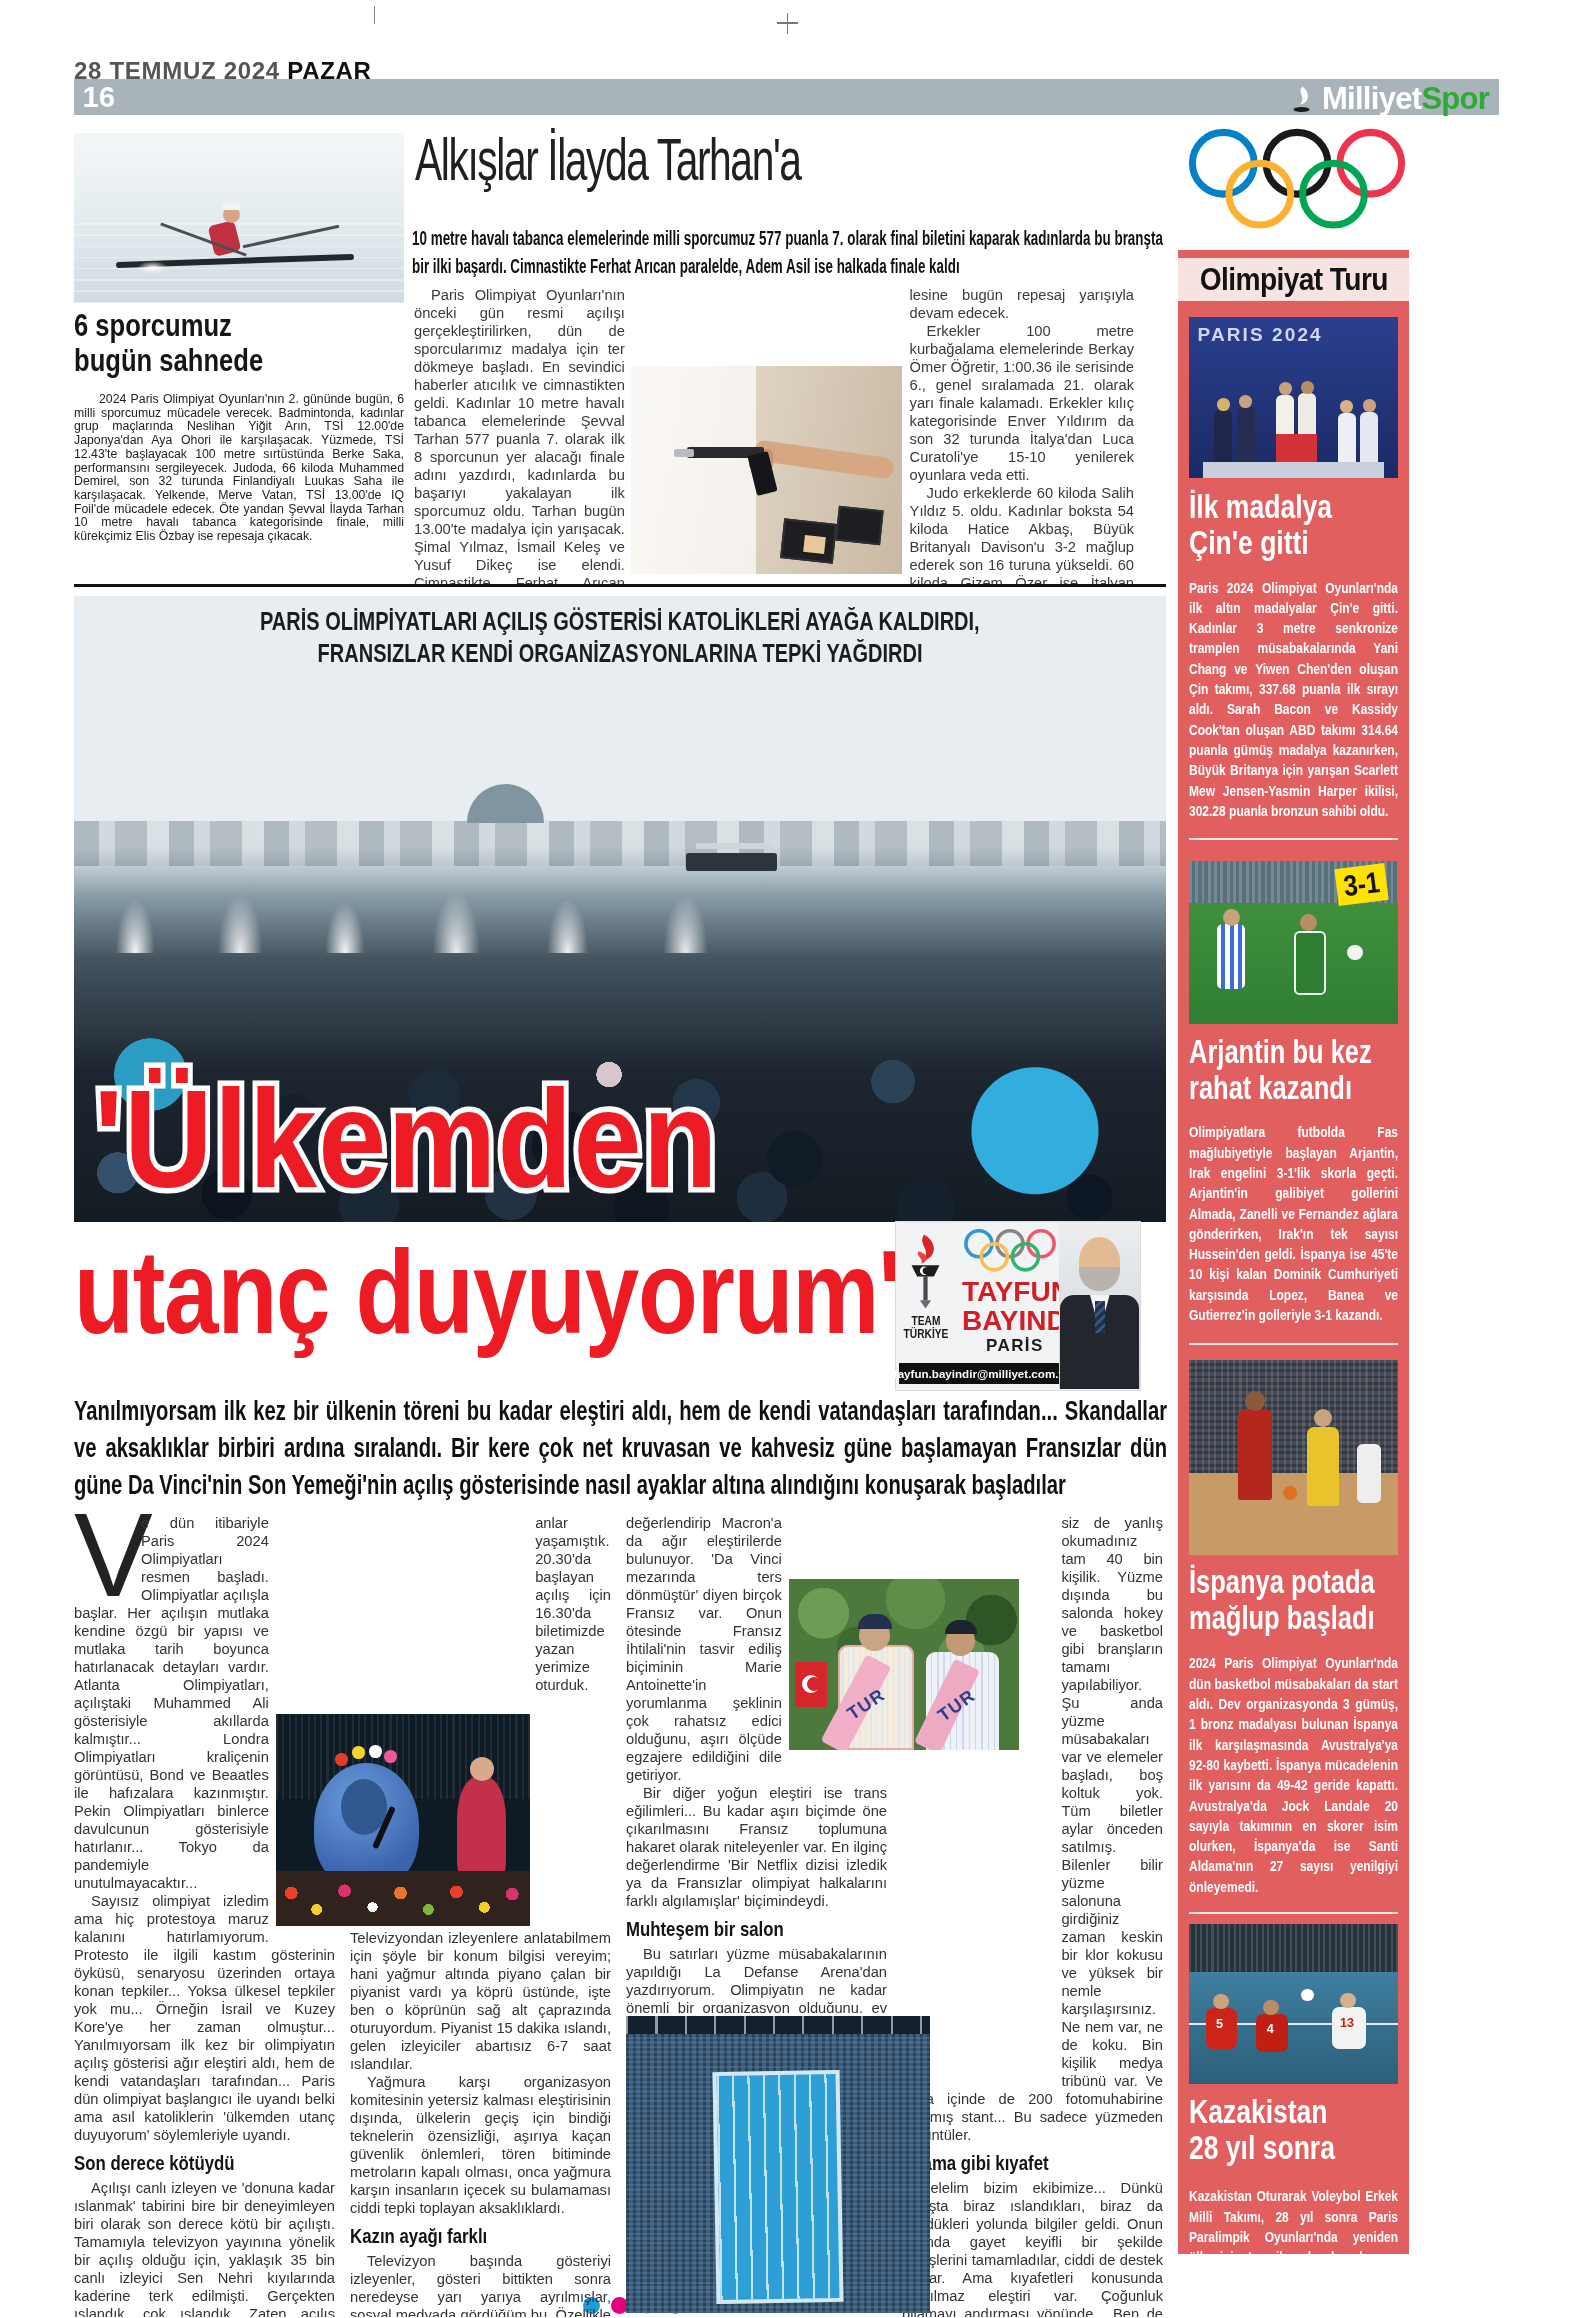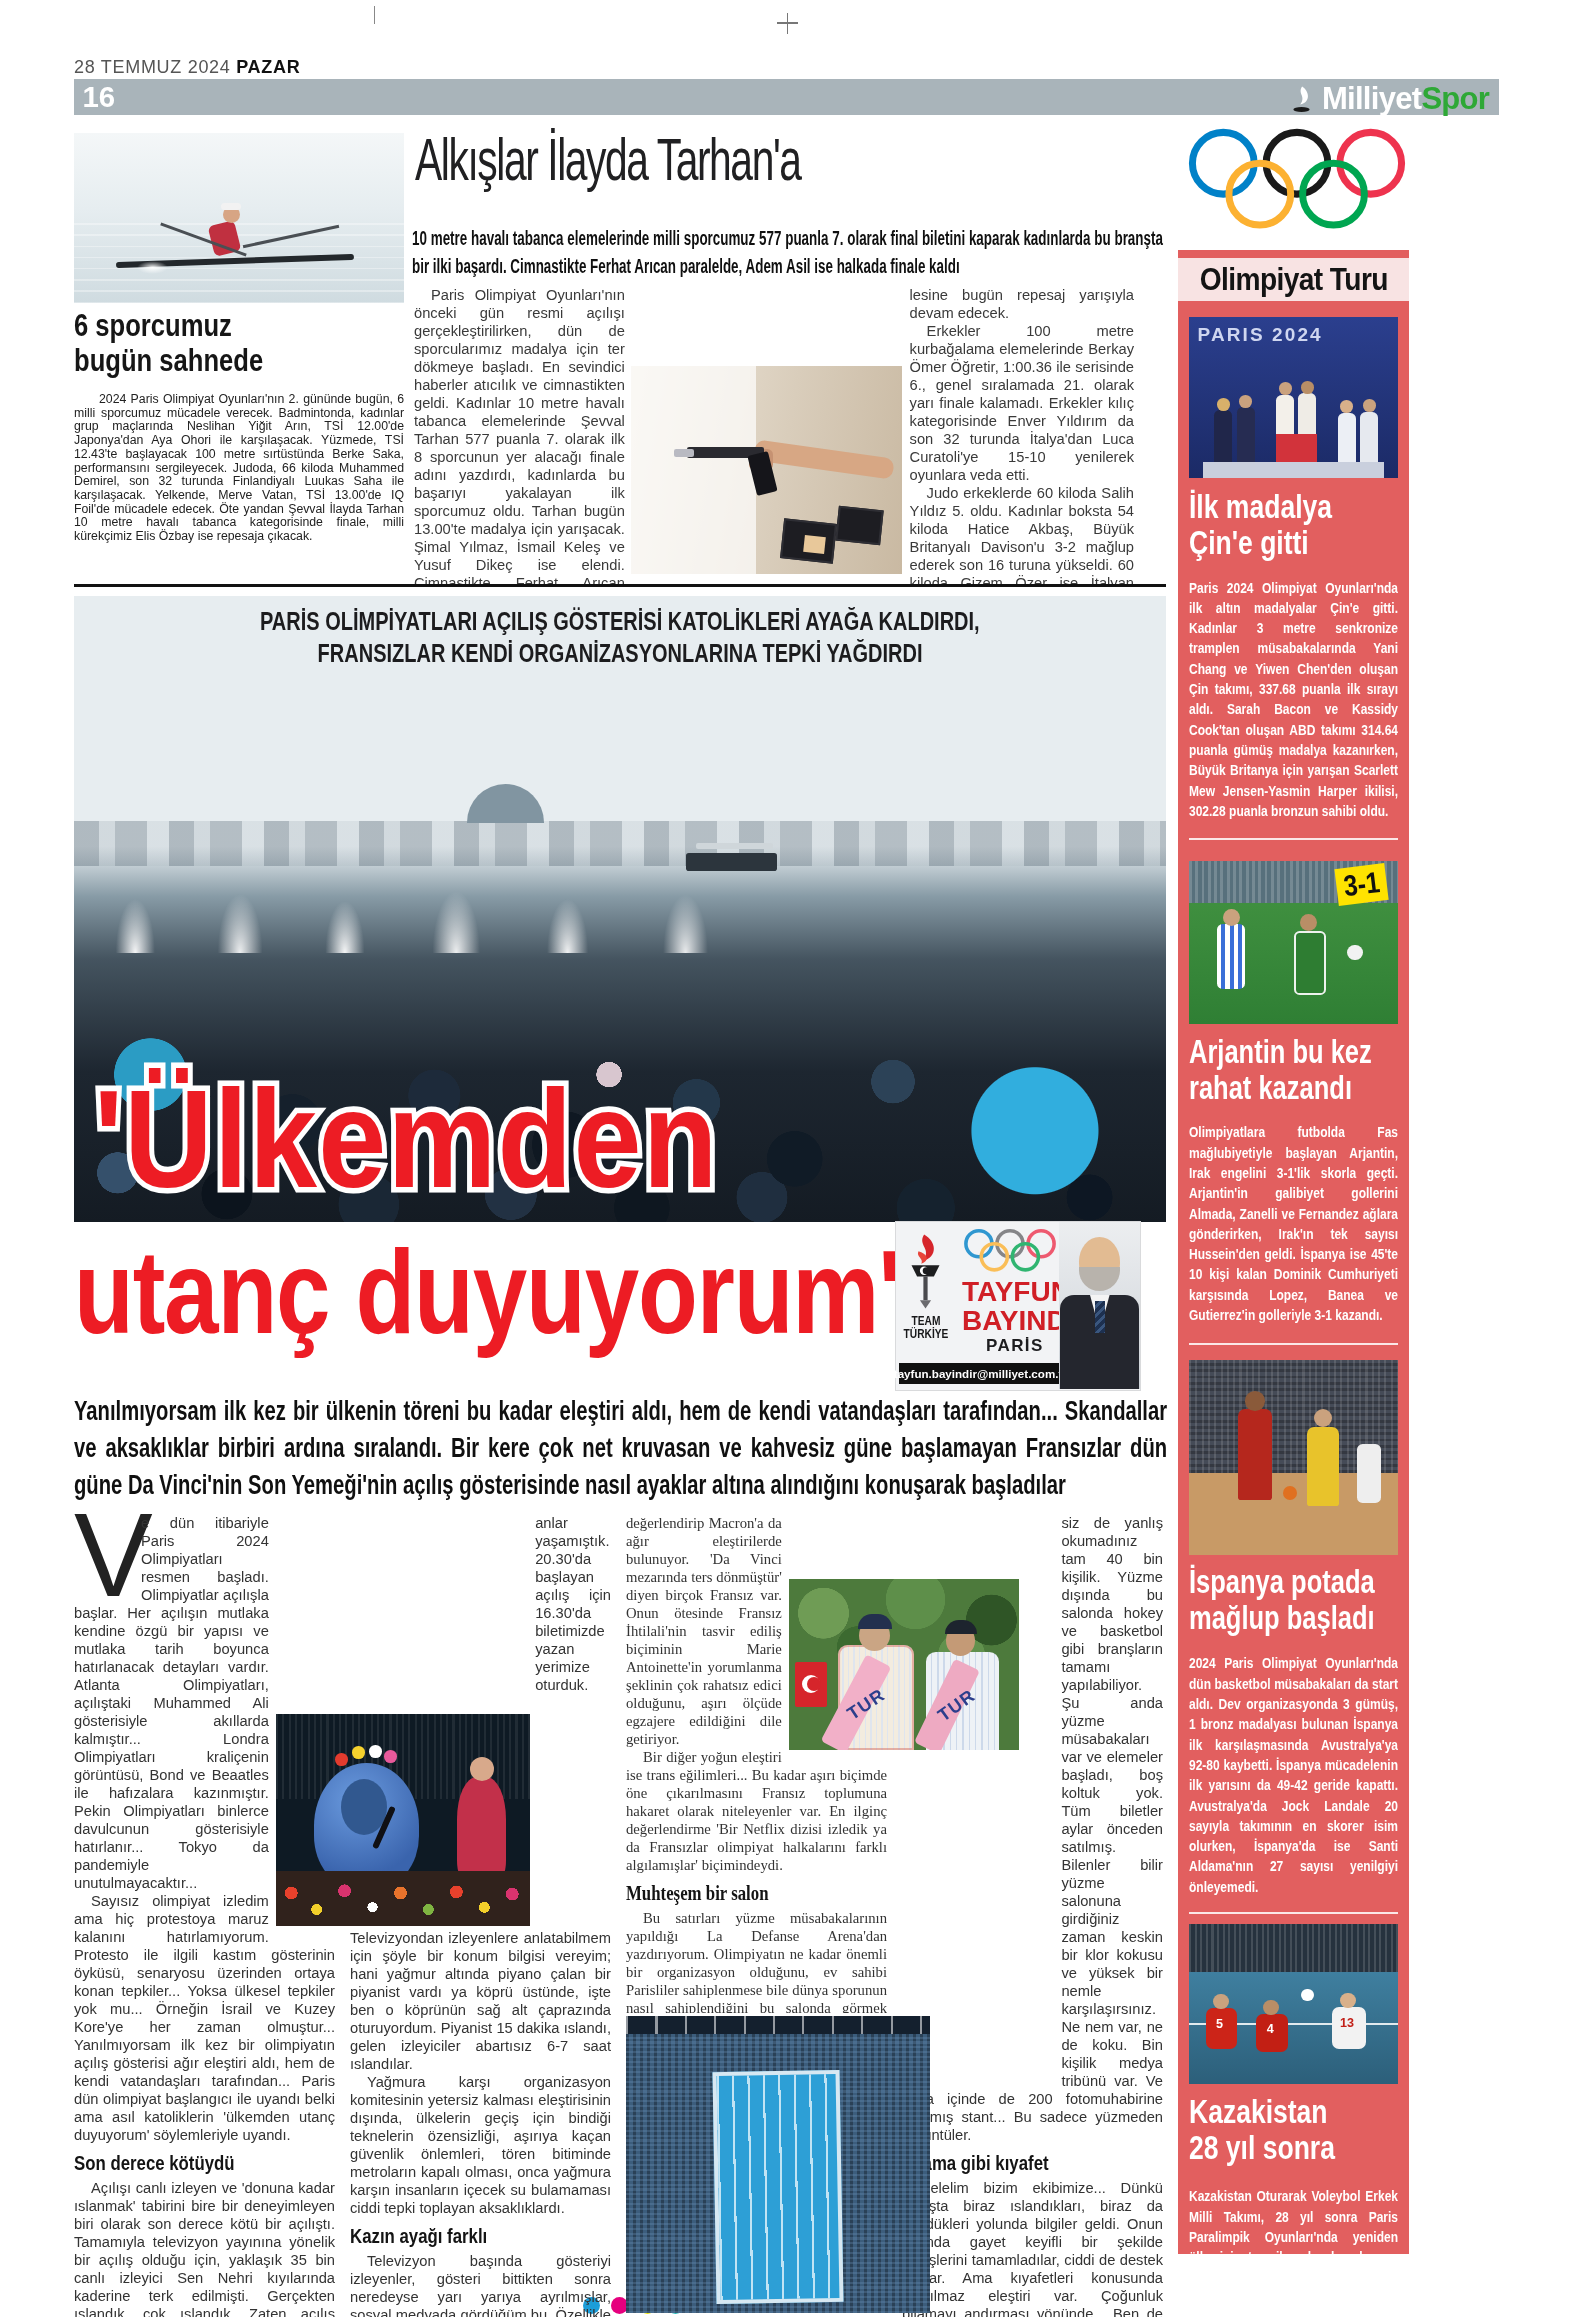--- a/index.html
+++ b/index.html
@@ -5,21 +5,21 @@
   html,body{margin:0;padding:0;background:#9a9a9a;}
   .page{position:relative;width:1573px;height:2319px;background:#ffffff;
         font-family:"Liberation Sans",sans-serif;overflow:hidden;}
   .abs{position:absolute;}
   .cond{display:inline-block;transform-origin:0 0;white-space:nowrap;}
   .ctr{transform-origin:50% 50%;}
   .j{text-align:justify;}
   .photo{position:absolute;overflow:hidden;background:#d8d8d8;}
 
   
-  .dateline{left:74px;top:57px;font-size:18px;color:#555;letter-spacing:0.7px;}
+  .dateline{left:74px;top:57px;font-size:24px;color:#555;letter-spacing:0.7px;font-weight:bold;}
   .dateline b{color:#111;}
   .graybar{left:74px;top:79px;width:1425px;height:36px;background:#a9b4ba;}
   .pageno{position:absolute;left:8.4px;top:1.4px;font-size:29.4px;font-weight:bold;color:#fff;}
   .brand{position:absolute;right:9.8px;top:2.1px;font-size:31px;font-weight:800;letter-spacing:-0.7px;}
   .brand .mil{color:#fff;} .brand .spor{color:#2ea836;}
 
   
   .lb-head{left:74px;top:308px;font-weight:bold;color:#161616;line-height:35px;font-size:32px;}
   .lb-body{left:74px;top:393px;width:330px;font-size:12.3px;line-height:13.7px;color:#222;}
   .lb-body p{margin:0;text-indent:25px;}
@@ -358,21 +358,21 @@
   </div>
 
   <div class="fcol" style="left:350px;">
     <div class="sp" style="float:left;width:181px;height:215px;margin:200px 4.2px 0 0;"></div>
     <p>anlar yaşamıştık. 20.30'da başlayan açılış için 16.30'da biletimizde yazan yerimize oturduk. Televizyondan izleyenlere anlatabilmem için şöyle bir konum bilgisi vereyim; hani yağmur altında piyano çalan bir piyanist vardı ya köprü üstünde, işte ben o köprünün sağ alt çaprazında oturuyordum. Piyanist 15 dakika ıslandı, gelen izleyiciler abartısız 6-7 saat ıslandılar.</p>
     <p class="ind">Yağmura karşı organizasyon komitesinin yetersiz kalması eleştirisinin dışında, ülkelerin geçiş için bindiği teknelerin özensizliği, aşırıya kaçan güvenlik önlemleri, tören bitiminde metroların kapalı olması, onca yağmura karşın insanların içecek su bulamaması ciddi tepki toplayan aksaklıklardı.</p>
     <div class="fsub"><span class="cond" style="transform:scaleX(.8);white-space:normal;">Kazın ayağı farklı</span></div>
     <p class="ind">Televizyon başında gösteriyi izleyenler, gösteri bittikten sonra neredeyse yarı yarıya ayrılmışlar, sosyal medyada gördüğüm bu. Özellikle Fransız kökenli olmayan, Fransa ile özdeşleşmeyen, Nadal gibi, Lady Gaga gibi isimlere yönelik</p>
   </div>
 
-  <div class="fcol" style="left:626px;height:499px;font-family:Liberation Serif, serif;">
+  <div class="fcol" style="left:626px;height:499px;">
     <div class="sp" style="float:right;width:101px;height:174px;margin:63px 0 0 4.2px;"></div>
     <p>değerlendirip Macron'a da ağır eleştirilerde bulunuyor. 'Da Vinci mezarında ters dönmüştür' diyen birçok Fransız var. Onun ötesinde Fransız İhtilali'nin tasvir ediliş biçiminin Marie Antoinette'in yorumlanma şeklinin çok rahatsız edici olduğunu, aşırı ölçüde egzajere edildiğini dile getiriyor.</p>
     <p class="ind">Bir diğer yoğun eleştiri ise trans eğilimleri... Bu kadar aşırı biçimde öne çıkarılmasını Fransız toplumuna hakaret olarak niteleyenler var. En ilginç değerlendirme 'Bir Netflix dizisi izledik ya da Fransızlar olimpiyat halkalarını farklı algılamışlar' biçimindeydi.</p>
     <div class="fsub"><span class="cond" style="transform:scaleX(.8);">Muhteşem bir salon</span></div>
     <p class="ind">Bu satırları yüzme müsabakalarının yapıldığı La Defanse Arena'dan yazdırıyorum. Olimpiyatın ne kadar önemli bir organizasyon olduğunu, ev sahibi Parisliler sahiplenmese bile dünya sporunun nasıl sahiplendiğini bu salonda görmek mümkün. Salon 40 bin kişilik. Ben yanlış yazmadım,</p>
   </div>
 
   <div class="fcol" style="left:902px;">
     <div class="sp" style="float:left;width:119px;height:174px;margin:63px 4.2px 0 0;"></div>
     <div class="sp" style="float:left;width:32px;height:297px;margin:265px 4.2px 0 0;"></div>

